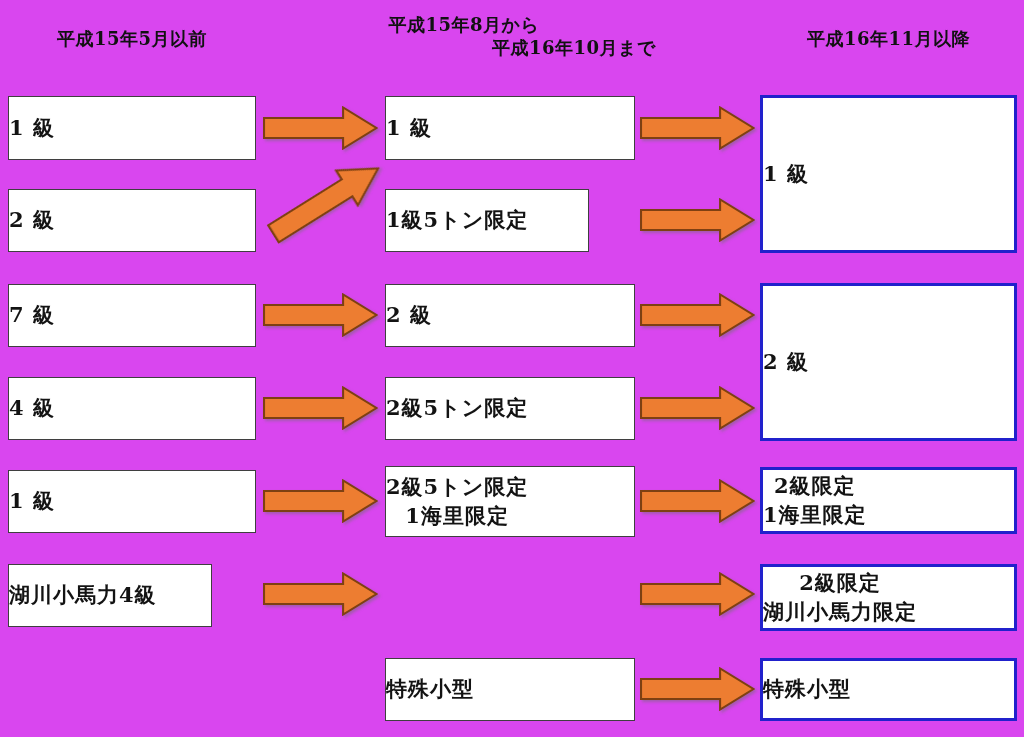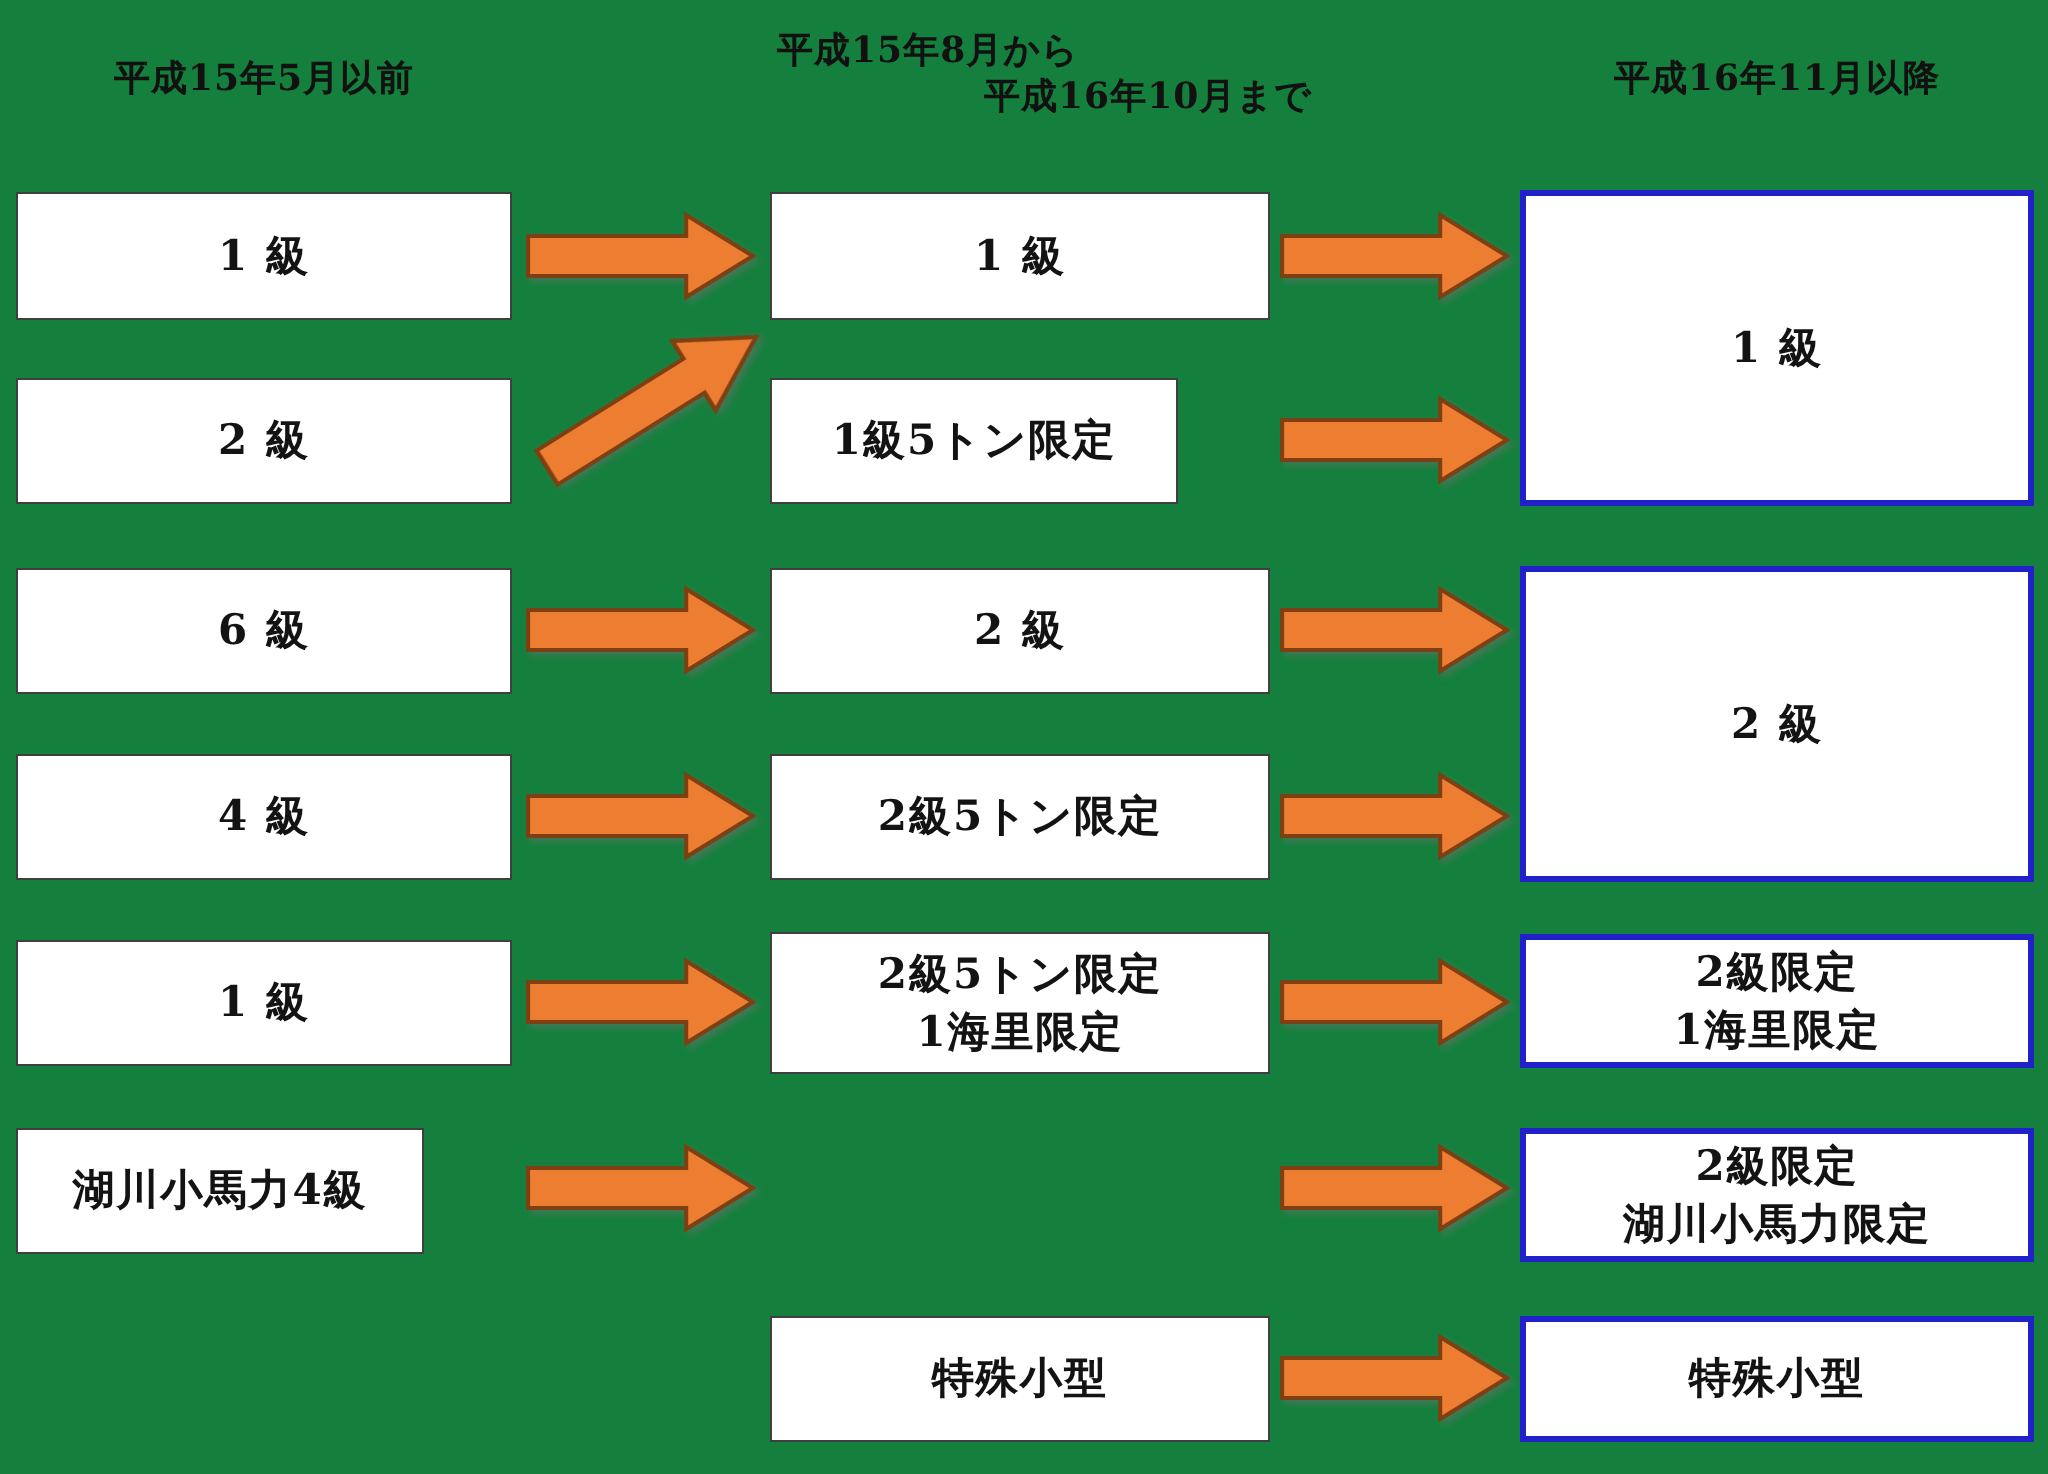--- a/index.html
+++ b/index.html
@@ -1,25 +1,25 @@
 <!DOCTYPE html>
 <html><head>
 <meta charset="utf-8">
 <style>
   html,body{margin:0;padding:0;background:#ffffff;}
   .stage{
-    position:relative;width:1024px;height:737px;background:#15803d;overflow:hidden;
+    position:relative;width:1024px;height:737px;background:#d946ef;overflow:hidden;
     font-family:"DejaVu Serif","Liberation Serif",serif;color:#1a1a1a;
   }
   .col-header{
     position:absolute;font-size:18px;font-weight:bold;text-align:center;
     letter-spacing:0.5px;white-space:nowrap;color:#111;
   }
   .box{
-    position:absolute;display:flex;align-items:center;justify-content:center;
+    position:absolute;display:flex;align-items:center;
     background:#ffffff;border:1.6px solid #3f3f3f;box-sizing:border-box;
     text-align:center;
   }
   .box.blue{border:3.4px solid #2121cc;}
   .box .lbl{
     font-size:21px;font-weight:bold;letter-spacing:1px;line-height:1.35;
     white-space:pre-line;color:#131313;
   }
   .arrow{
     position:absolute;
@@ -44,21 +44,21 @@
   <div class="col-header" style="left:449px;top:36px;width:168px;margin-left:41px;">平成16年10月まで</div>
   <div class="col-header" style="left:760px;top:27px;width:257px;">平成16年11月以降</div>
 
   <div class="box" style="left:8px;top:96px;width:248px;height:64px;">
     <span class="lbl">1 級</span>
     </div>
   <div class="box" style="left:8px;top:189px;width:248px;height:63px;">
     <span class="lbl">2 級</span>
     </div>
   <div class="box" style="left:8px;top:284px;width:248px;height:63px;">
-    <span class="lbl">6 級</span>
+    <span class="lbl">7 級</span>
     </div>
   <div class="box" style="left:8px;top:377px;width:248px;height:63px;">
     <span class="lbl">4 級</span>
     </div>
   <div class="box" style="left:8px;top:470px;width:248px;height:63px;">
     <span class="lbl">1 級</span>
     </div>
   <div class="box" style="left:8px;top:564px;width:204px;height:63px;">
     <span class="lbl">湖川小馬力4級</span>
     </div>

